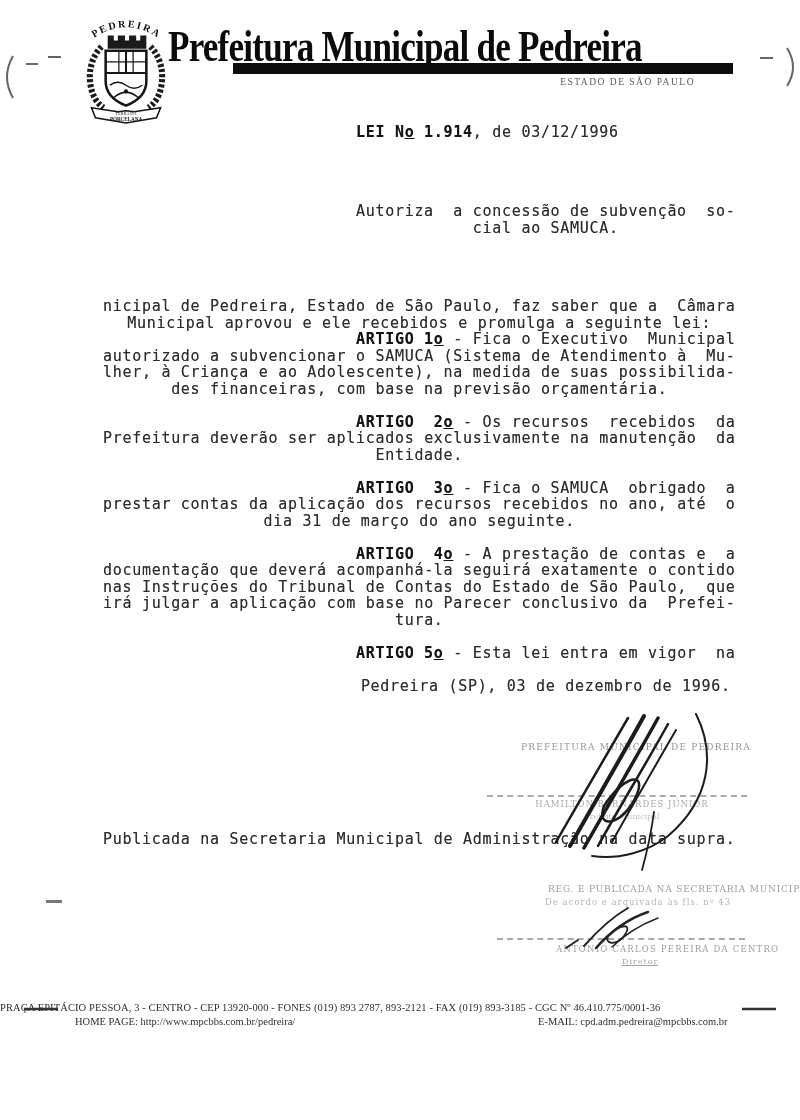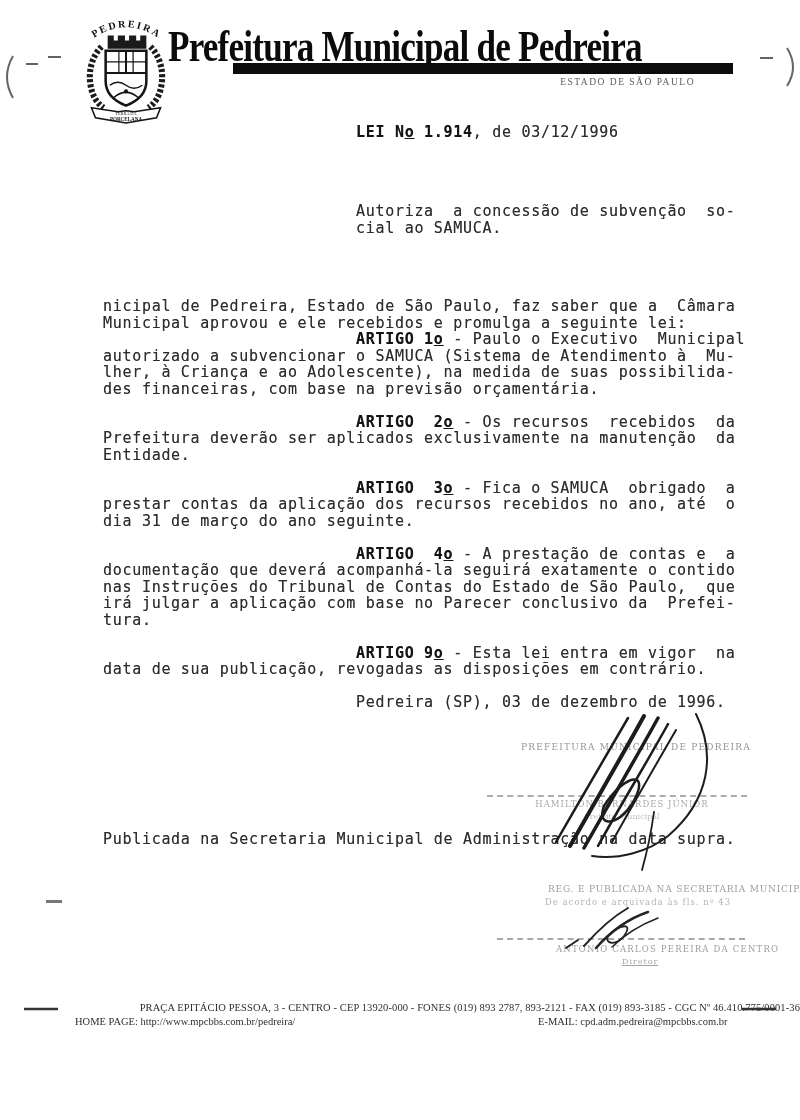--- a/index.html
+++ b/index.html
@@ -9,21 +9,21 @@
   .coa{position:absolute;left:64px;top:12px;width:124px;height:116px;}
   .lh-title{position:absolute;left:168px;top:20px;white-space:nowrap;
             font-family:"Liberation Serif",serif;font-weight:bold;font-size:45px;
             letter-spacing:-1px;color:#0b0b0b;transform:scaleX(.78);transform-origin:0 0;}
   .lh-bar{position:absolute;left:233px;top:63px;width:500px;height:11px;background:#0c0c0c;}
   .lh-sub{position:absolute;left:195px;top:77px;width:500px;text-align:right;
           font-family:"Liberation Serif",serif;font-size:9.5px;letter-spacing:1.5px;color:#5a5a5a;}
   
   .typed{position:absolute;font-size:15px;letter-spacing:.7px;color:#2d2d2d;
          text-shadow:0 0 .6px rgba(45,45,45,.55);}
-  .t-line{white-space:pre;height:16.5px;line-height:16.5px;}
+  .t-line{white-space:pre;height:16.5px;line-height:16.5px;text-align:center;}
   .seg-b{font-weight:bold;color:#141414;}
   .seg-u{text-decoration:underline;}
   .blk-lei{top:124px;left:103px;}
   .blk-ementa{top:203px;left:103px;}
   .blk-body{top:298px;left:103px;}
   .blk-publicada{top:831px;left:103px;}
   
   .faint{position:absolute;font-family:"DejaVu Serif",serif;color:#4a4a4a;
          white-space:nowrap;filter:blur(.35px);}
   .sig-stamp-header{left:520px;top:742px;width:232px;text-align:center;font-size:9px;
@@ -31,21 +31,21 @@
   .sig-rule{position:absolute;left:487px;top:795px;width:260px;border-top:2px dashed #6a6a6a;opacity:.55;}
   .sig-name{left:500px;top:799px;width:244px;text-align:center;font-size:8.5px;letter-spacing:1px;opacity:.48;}
   .sig-role{left:520px;top:812px;width:204px;text-align:center;font-size:8px;opacity:.35;}
   .rs-l1{left:548px;top:884px;font-size:9px;letter-spacing:.8px;opacity:.55;}
   .rs-l2{left:545px;top:897px;font-size:8.5px;letter-spacing:1px;opacity:.42;}
   .rs-rule{position:absolute;left:497px;top:938px;width:248px;border-top:2px dashed #555;opacity:.5;}
   .rs-l3{left:556px;top:944px;font-size:8.5px;letter-spacing:1.2px;opacity:.55;}
   .rs-l4{left:622px;top:957px;font-size:8px;letter-spacing:1px;opacity:.5;text-decoration:underline;}
   .stray-dash{position:absolute;left:46px;top:900px;width:16px;height:3px;background:#3f3f3f;opacity:.7;}
   
-  .footer-line1{position:absolute;left:0;top:1002px;width:800px;text-align:right;white-space:nowrap;
+  .footer-line1{position:absolute;left:0;top:1002px;width:800px;text-align:left;white-space:nowrap;
                 font-family:"Liberation Serif",serif;font-size:10.5px;color:#2e2e2e;letter-spacing:.1px;}
   .footer-home{position:absolute;left:75px;top:1016px;font-family:"Liberation Serif",serif;
                font-size:10.5px;color:#2e2e2e;}
   .footer-email{position:absolute;left:538px;top:1016px;font-family:"Liberation Serif",serif;
                 font-size:10.5px;color:#2e2e2e;}
   
   .ink{position:absolute;left:0;top:0;width:800px;height:1120px;pointer-events:none;}
 </style>
 </head>
 <body>
@@ -88,41 +88,40 @@
       <div class="typed blk-lei">
         <div class="t-line"><span>                          </span><span class="seg-b">LEI N</span><span class="seg-b seg-u">o</span><span class="seg-b"> 1.914</span><span>, de 03/12/1996</span></div>
       </div>
       <div class="typed blk-ementa">
         <div class="t-line"><span>                          </span><span>Autoriza  a concessão de subvenção  so-</span></div>
         <div class="t-line"><span>                          </span><span>cial ao SAMUCA.</span></div>
       </div>
       <div class="typed blk-body">
         <div class="t-line"><span>nicipal de Pedreira, Estado de São Paulo, faz saber que a  Câmara</span></div>
         <div class="t-line"><span>Municipal aprovou e ele recebidos e promulga a seguinte lei:</span></div>
-        <div class="t-line"><span>                          </span><span class="seg-b">ARTIGO 1</span><span class="seg-b seg-u">o</span><span> - Paulo o Executivo  Municipal</span></div>
+        <div class="t-line"><span>                          </span><span class="seg-b">ARTIGO 1</span><span class="seg-b seg-u">o</span><span> - Fica o Executivo  Municipal</span></div>
         <div class="t-line"><span>autorizado a subvencionar o SAMUCA (Sistema de Atendimento à  Mu-</span></div>
         <div class="t-line"><span>lher, à Criança e ao Adolescente), na medida de suas possibilida-</span></div>
         <div class="t-line"><span>des financeiras, com base na previsão orçamentária.</span></div>
         <div class="t-line"> </div>
         <div class="t-line"><span>                          </span><span class="seg-b">ARTIGO  2</span><span class="seg-b seg-u">o</span><span> - Os recursos  recebidos  da</span></div>
         <div class="t-line"><span>Prefeitura deverão ser aplicados exclusivamente na manutenção  da</span></div>
         <div class="t-line"><span>Entidade.</span></div>
         <div class="t-line"> </div>
         <div class="t-line"><span>                          </span><span class="seg-b">ARTIGO  3</span><span class="seg-b seg-u">o</span><span> - Fica o SAMUCA  obrigado  a</span></div>
         <div class="t-line"><span>prestar contas da aplicação dos recursos recebidos no ano, até  o</span></div>
         <div class="t-line"><span>dia 31 de março do ano seguinte.</span></div>
         <div class="t-line"> </div>
         <div class="t-line"><span>                          </span><span class="seg-b">ARTIGO  4</span><span class="seg-b seg-u">o</span><span> - A prestação de contas e  a</span></div>
         <div class="t-line"><span>documentação que deverá acompanhá-la seguirá exatamente o contido</span></div>
         <div class="t-line"><span>nas Instruções do Tribunal de Contas do Estado de São Paulo,  que</span></div>
         <div class="t-line"><span>irá julgar a aplicação com base no Parecer conclusivo da  Prefei-</span></div>
         <div class="t-line"><span>tura.</span></div>
         <div class="t-line"> </div>
-        <div class="t-line"><span>                          </span><span class="seg-b">ARTIGO 9</span><span class="seg-b seg-u">o</span><span> - Esta lei entra em vigor  na</span></div>
-        <div class="t-line"><span>data de sua publicação, revogadas as disposições em contrário.</span></div>
+        <div class="t-line"><span>                          </span><span class="seg-b">ARTIGO 5</span><span class="seg-b seg-u">o</span><span> - Esta lei entra em vigor  na</span></div>
         <div class="t-line"> </div>
         <div class="t-line"><span>                          </span><span>Pedreira (SP), 03 de dezembro de 1996.</span></div>
       </div>
       <div class="typed blk-publicada">
         <div class="t-line"><span>Publicada na Secretaria Municipal de Administração na data supra.</span></div>
       </div>
     </div>
 
   <div class="faint sig-stamp-header">PREFEITURA MUNICIPAL DE PEDREIRA</div>
   <div class="sig-rule"></div>

